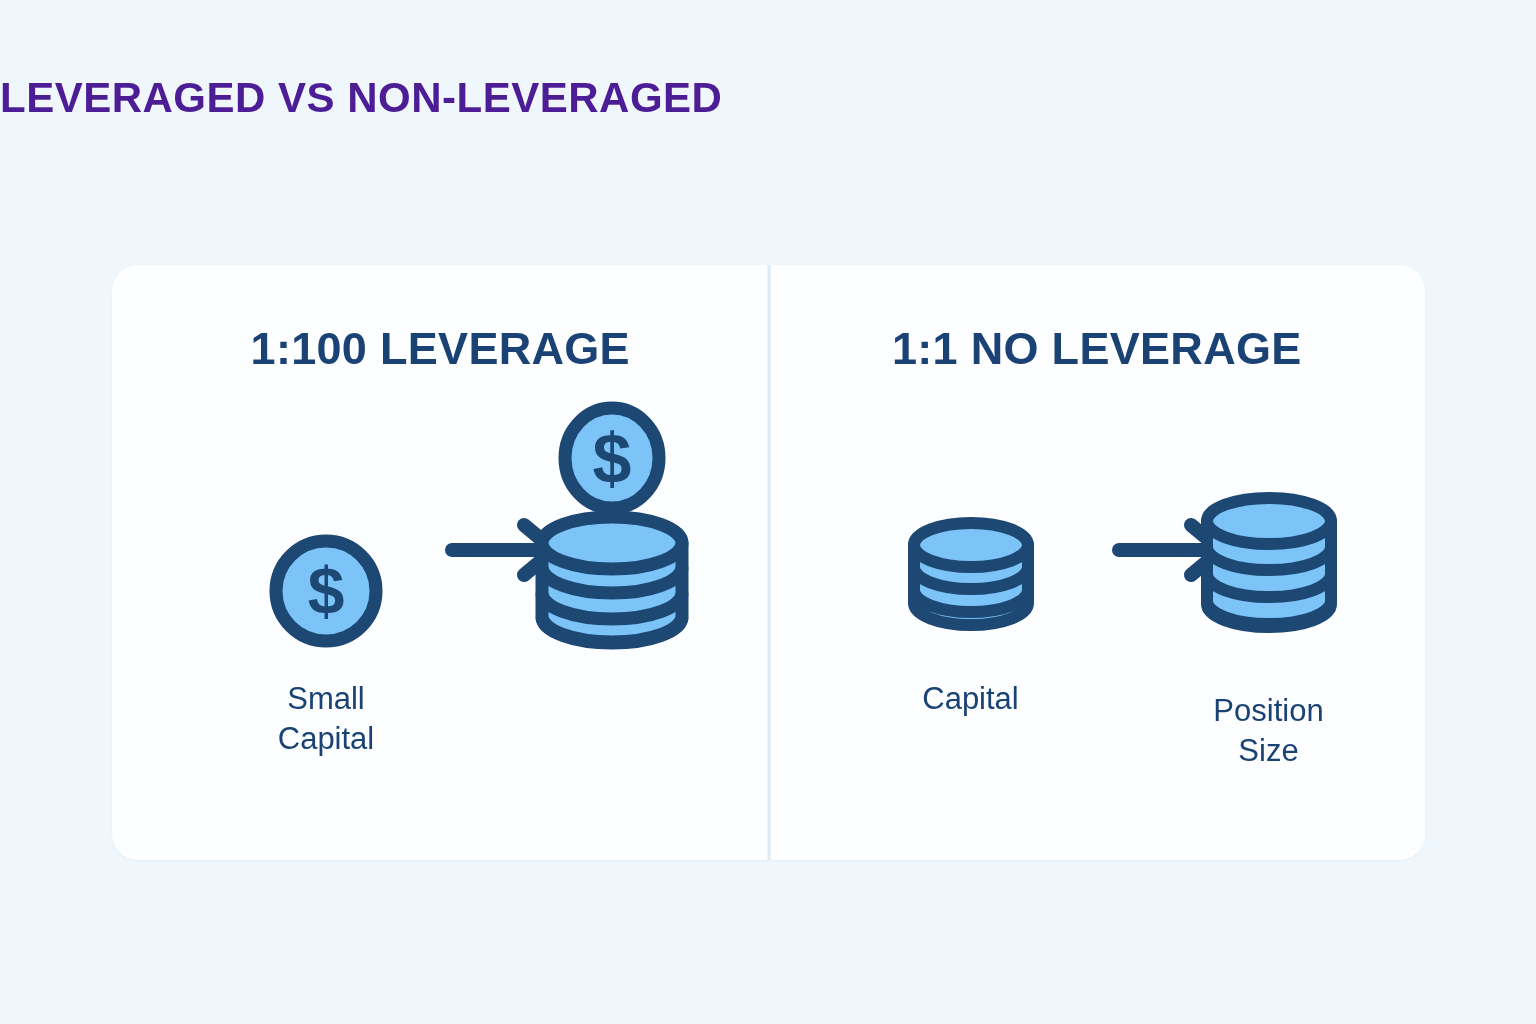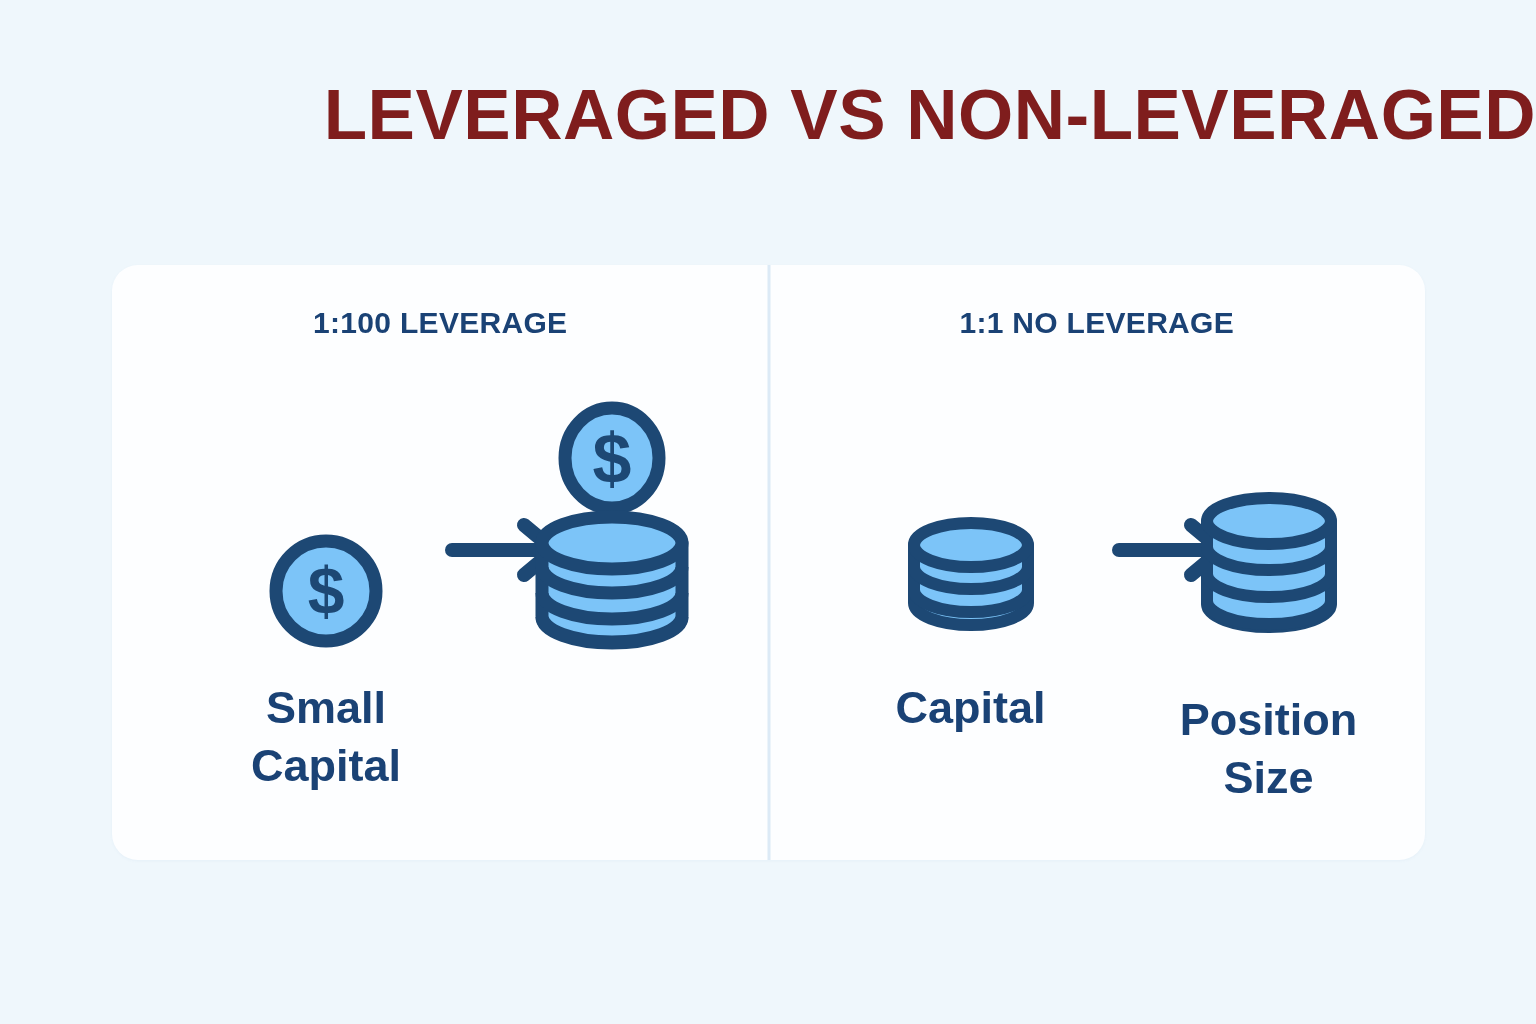--- a/index.html
+++ b/index.html
@@ -20,23 +20,23 @@
     height: 1024px;
     background: #eff7fc;
   }
 
   
   .title {
     position: absolute;
     left: 0;
     top: 72px;
     width: 1536px;
-    text-align: right;
-    color: #7f1d1d;
-    font-size: 71px;
+    text-align: left;
+    color: #4c1d95;
+    font-size: 42px;
     font-weight: bold;
     letter-spacing: 0.5px;
     line-height: 1.22;
     text-transform: uppercase;
   }
   .title-line {
     display: block;
   }
 
   
@@ -65,23 +65,23 @@
     position: absolute;
     left: 50%;
     top: 0;
     width: 3px;
     height: 595px;
     background: #dceaf6;
     transform: translateX(-1.5px);
   }
 
   .panel-heading {
-    margin-top: 41px;
+    margin-top: 58px;
     color: #1a4275;
-    font-size: 30px;
+    font-size: 45px;
     font-weight: bold;
     letter-spacing: 0.3px;
     text-transform: uppercase;
     text-align: center;
   }
 
   
   .flow-row {
     position: absolute;
     top: 136px;
@@ -92,22 +92,22 @@
 
   .flow-item {
     position: absolute;
     display: flex;
     flex-direction: column;
     align-items: center;
   }
 
   .flow-label {
     color: #1a4275;
-    font-size: 45px;
-    font-weight: bold;
+    font-size: 31px;
+    font-weight: normal;
     line-height: 1.28;
     text-align: center;
     white-space: pre-line;
   }
 
   
   .left-cap  { left: 84px;  top: 0;   width: 260px; }
   .left-arrow{ left: 330px; top: 114px; }
   .left-pos  { left: 350px; top: 0;   width: 300px; }
 

